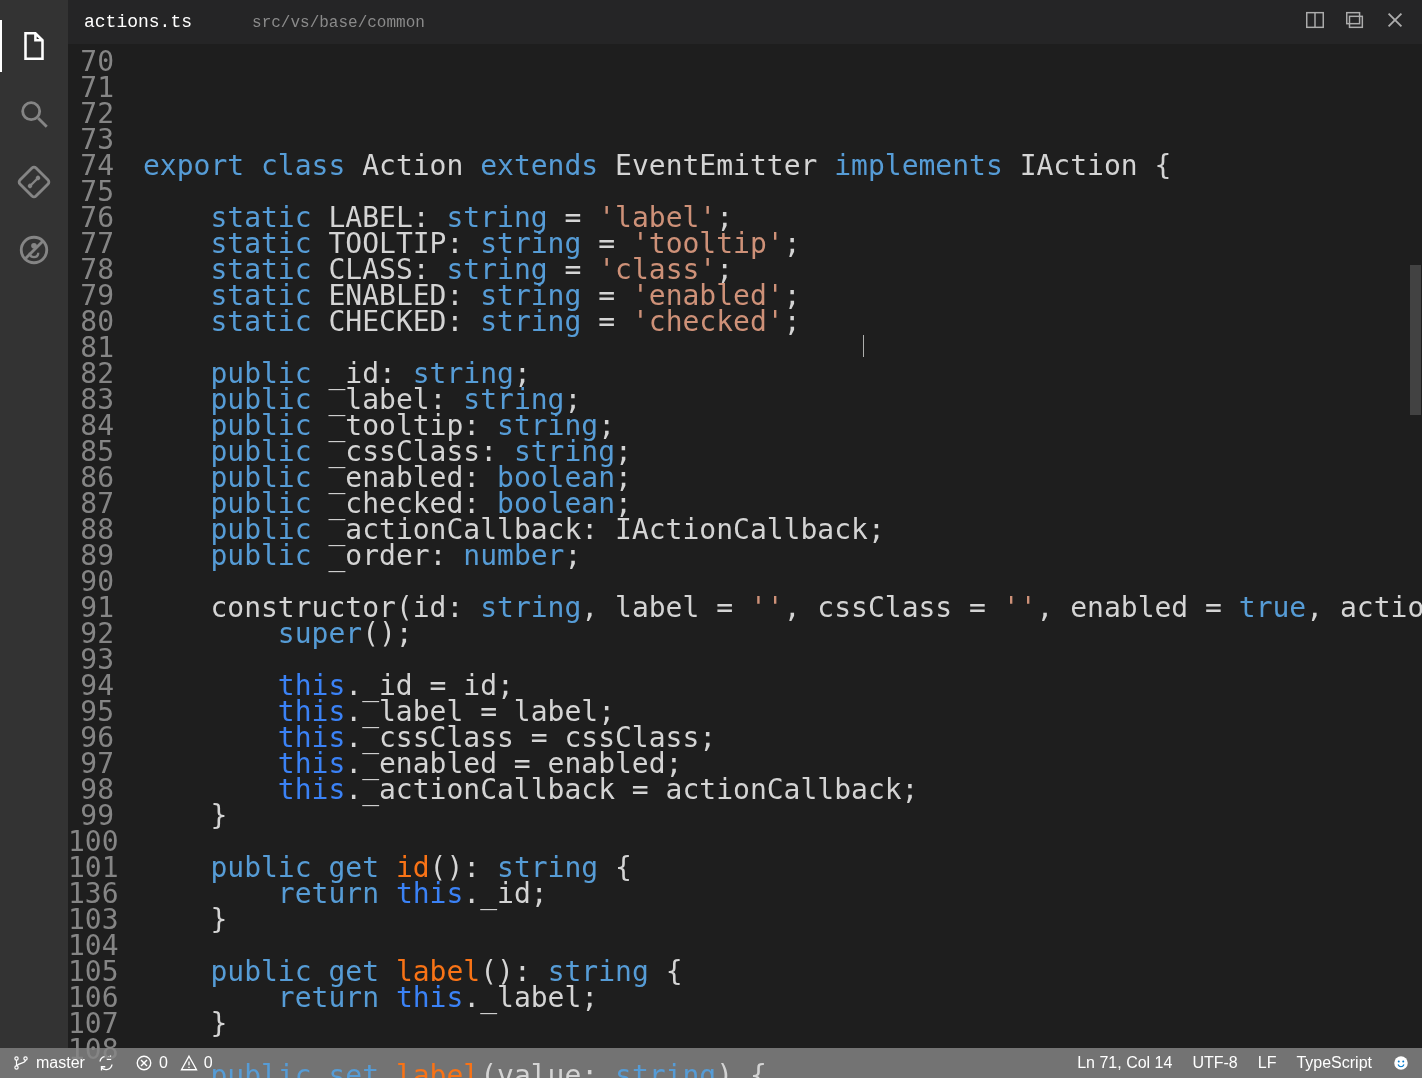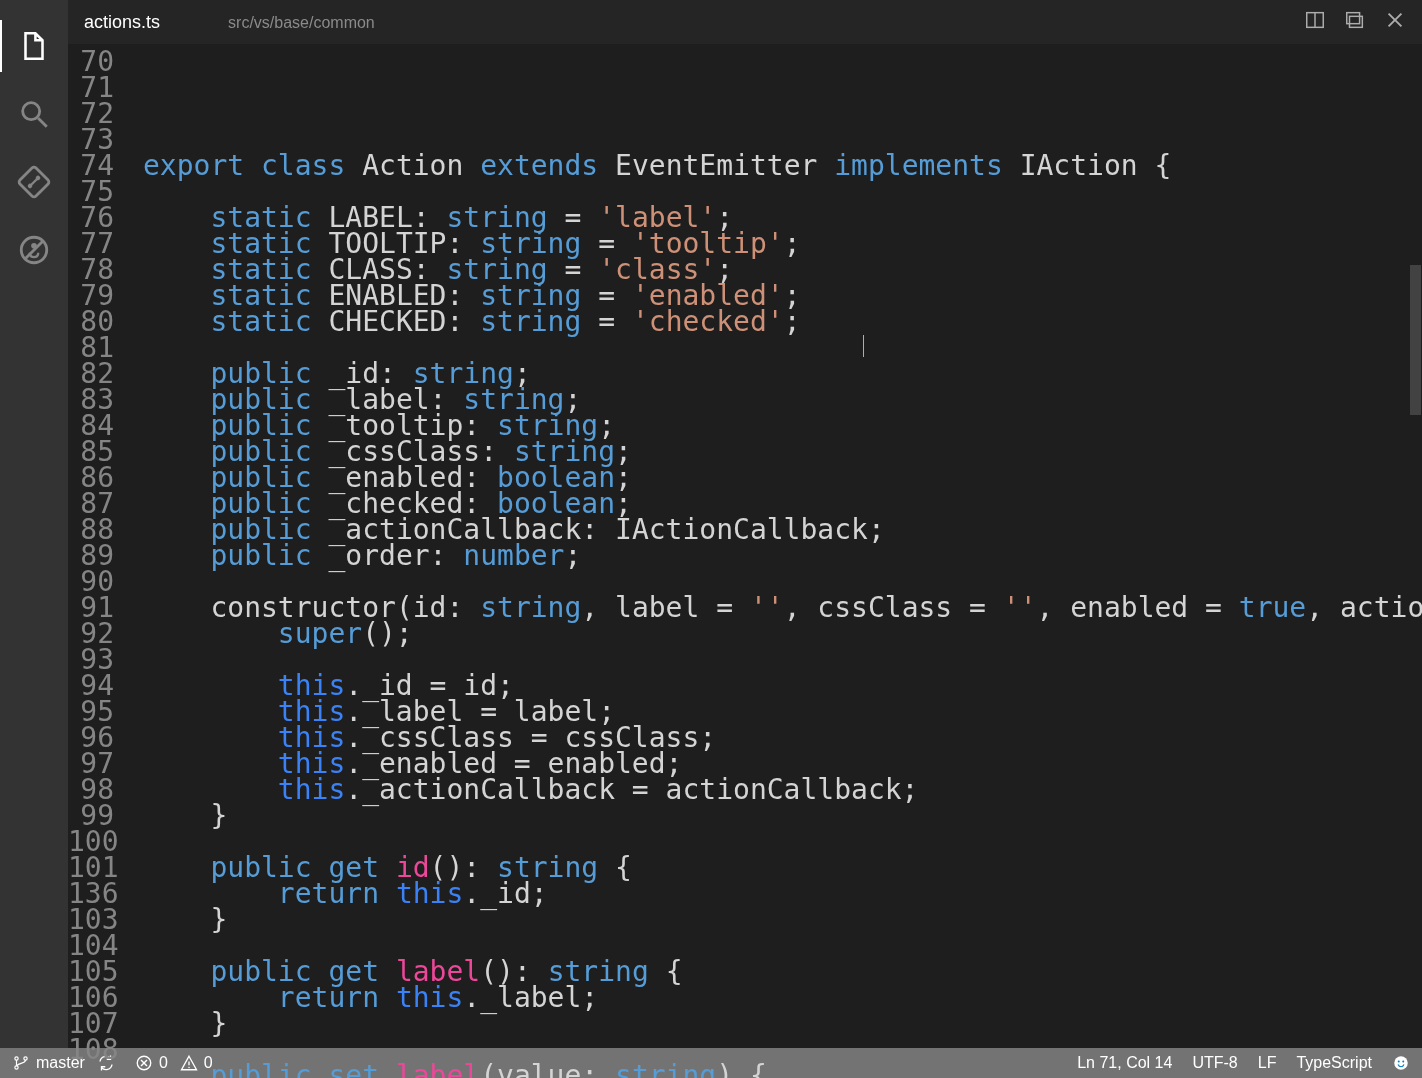--- a/index.html
+++ b/index.html
@@ -60,21 +60,21 @@
   }
   .tabbar {
     height: 44px;
     background: #252526;
     display: flex;
     align-items: center;
     padding: 0 16px;
     justify-content: space-between;
     border-bottom: 1px solid #1e1e1e;
   }
-  .tab-left { display: flex; align-items: baseline; gap: 24px; }
+  .tab-left { display: flex; align-items: baseline; gap: 16px; font-family: Liberation Mono, monospace; }
   .tab-title { color: #ffffff; font-size: 18px; }
   .tab-path  { color: #8a8a8a; font-size: 16px; margin-left: 44px; }
   .tab-actions { display: flex; align-items: center; gap: 18px; }
   .tab-actions svg { width: 22px; height: 22px; }
   .tab-action { cursor: pointer; opacity: .85; }
 
   .editor-body {
     flex: 1;
     display: flex;
     position: relative;
@@ -103,21 +103,21 @@
   }
   .code .row { height: 26px; }
   .tok-kw     { color: #569cd6; }
   .tok-type   { color: #569cd6; }
   .tok-ident  { color: #d4d4d4; }
   .tok-class  { color: #d4d4d4; }
   .tok-str    { color: #ce9178; }
   .tok-punc   { color: #d4d4d4; }
   .tok-bool   { color: #569cd6; }
   .tok-this   { color: #3b82f6; }
-  .tok-func   { color: #ec4899; }
+  .tok-func   { color: #f97316; }
 
   .cursor-caret {
     position: absolute;
     width: 1px;
     height: 22px;
     background: #aeafad;
   }
 
   .scrollbar {
     width: 14px;

